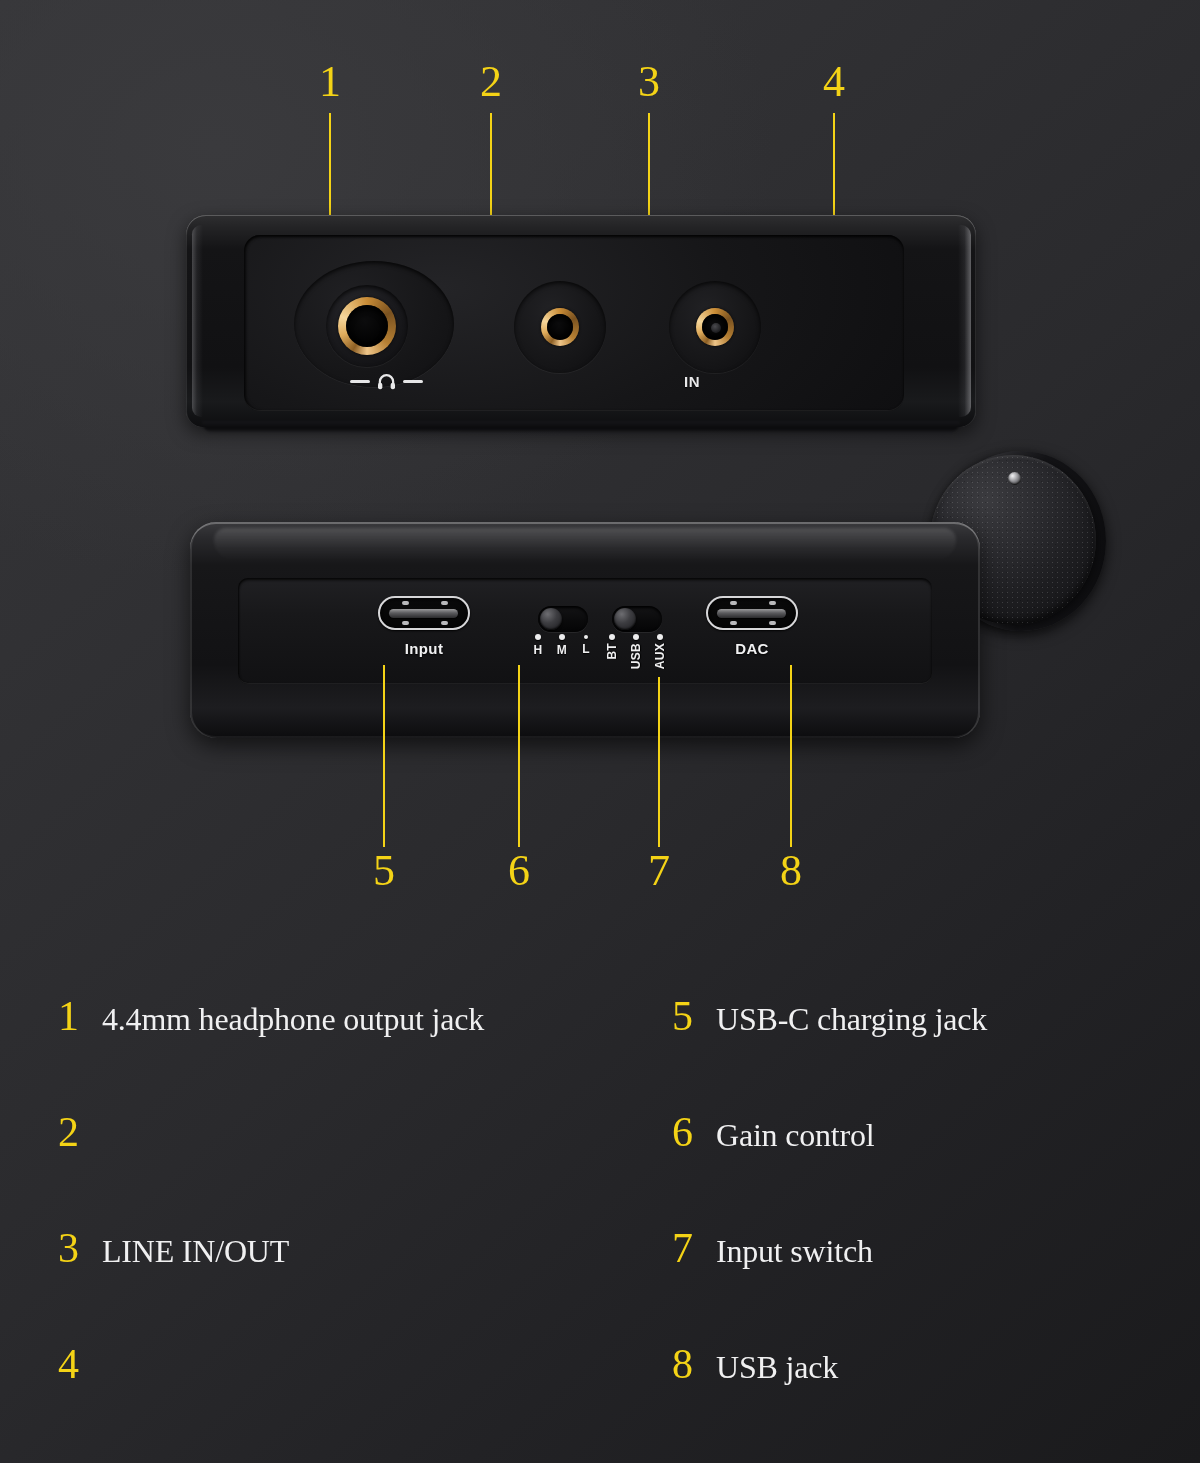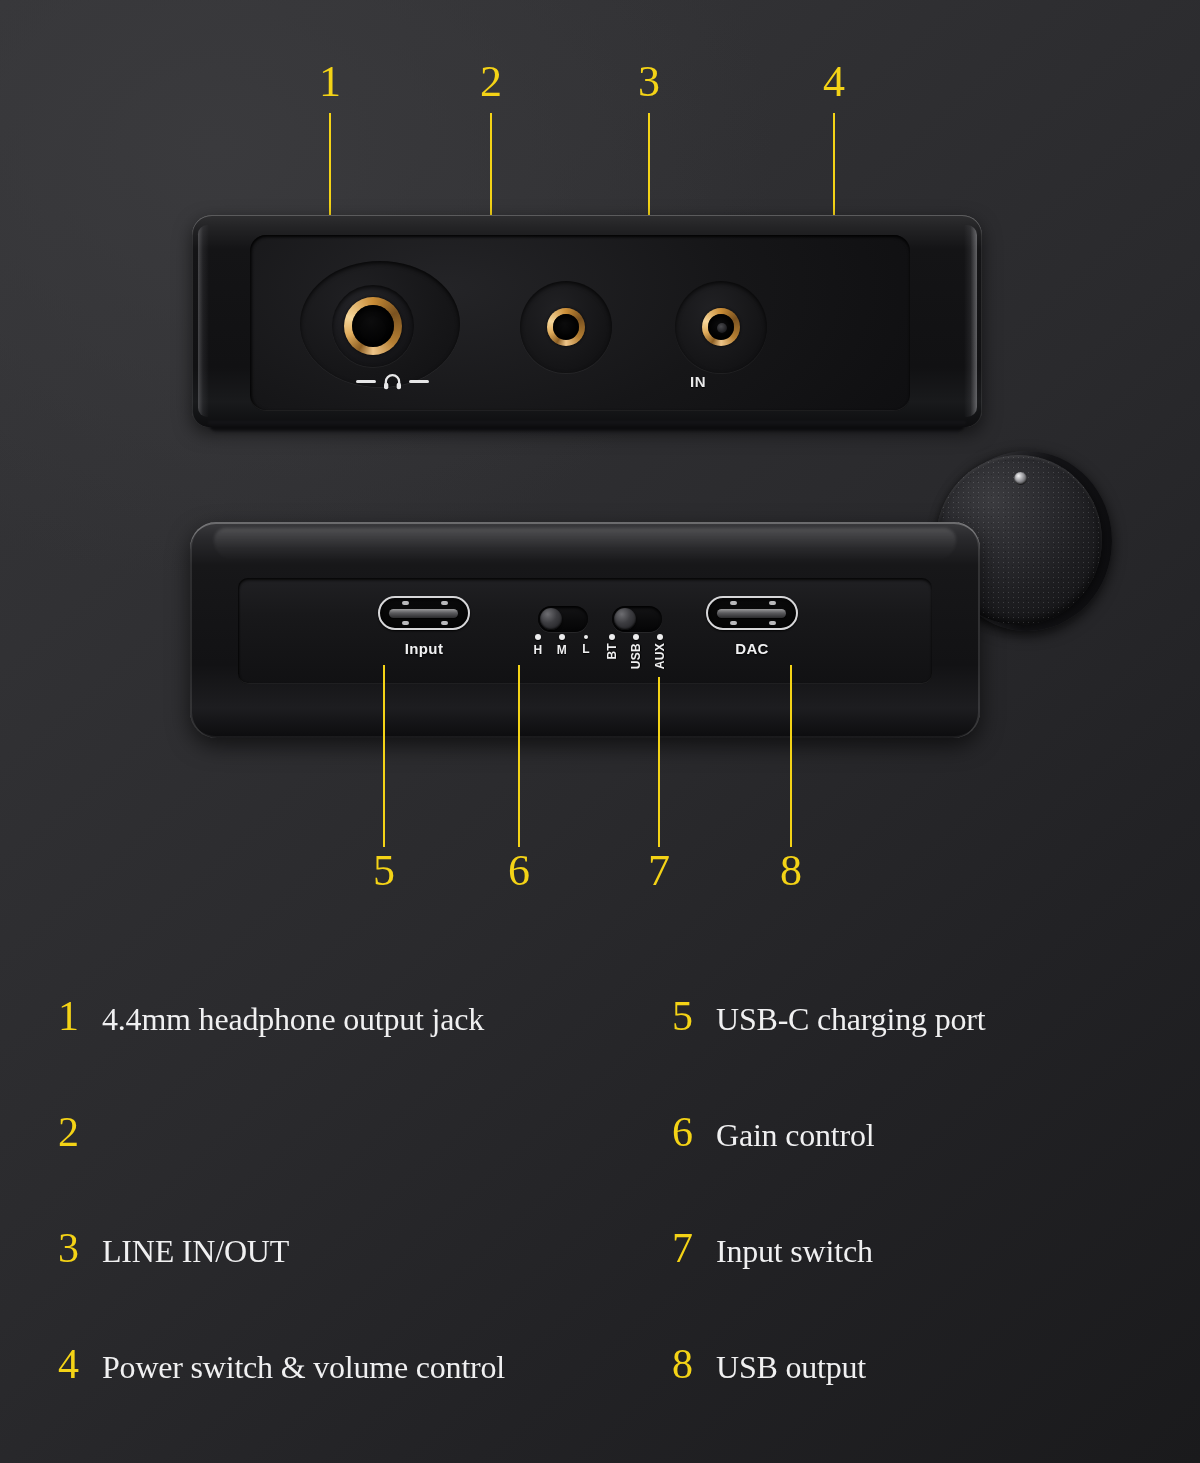--- a/index.html
+++ b/index.html
@@ -48,21 +48,21 @@
   }
 
   
   .device {
     position: absolute;
     border-radius: 22px;
   }
 
   
   #device-top {
-    left: 192px;
+    left: 186px;
     top: 215px;
     width: 790px;
     height: 220px;
   }
   
   .shell-top {
     position: absolute;
     left: 0; top: 0;
     width: 790px;
     height: 212px;
@@ -583,38 +583,37 @@
       </div>
       <div class="legend-item">
         <div class="legend-num">2</div>
       </div>
       <div class="legend-item">
         <div class="legend-num">3</div>
         <div class="legend-text">LINE IN/OUT</div>
       </div>
       <div class="legend-item">
         <div class="legend-num">4</div>
-        <div class="legend-text">Power switch &amp; volume control</div>
       </div>
     </div>
 
     <div class="legend-col" id="col-right">
       <div class="legend-item">
         <div class="legend-num">5</div>
-        <div class="legend-text">USB-C charging port</div>
+        <div class="legend-text">USB-C charging jack</div>
       </div>
       <div class="legend-item">
         <div class="legend-num">6</div>
         <div class="legend-text">Gain control</div>
       </div>
       <div class="legend-item">
         <div class="legend-num">7</div>
         <div class="legend-text">Input switch</div>
       </div>
       <div class="legend-item">
         <div class="legend-num">8</div>
-        <div class="legend-text">USB output</div>
+        <div class="legend-text">USB jack</div>
       </div>
     </div>
 
   </div>
 
 </div>
 
 </body></html>

